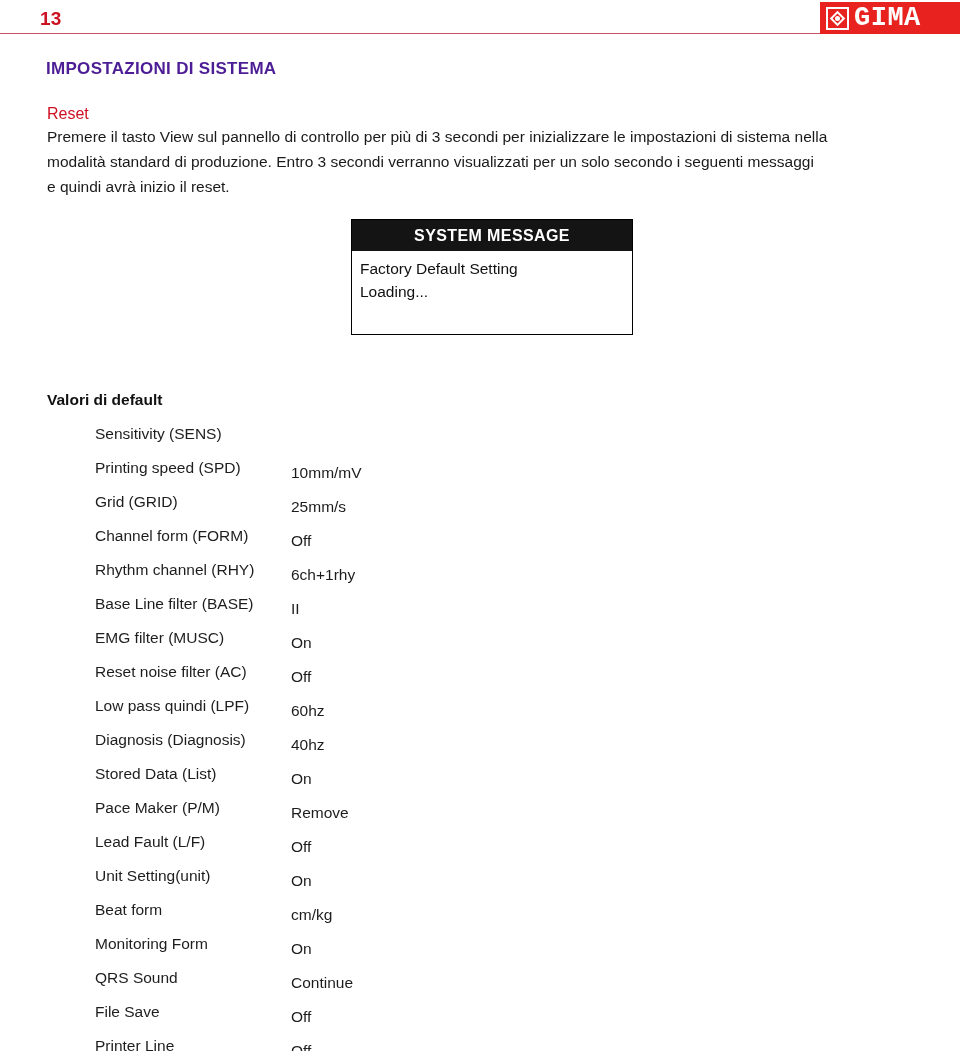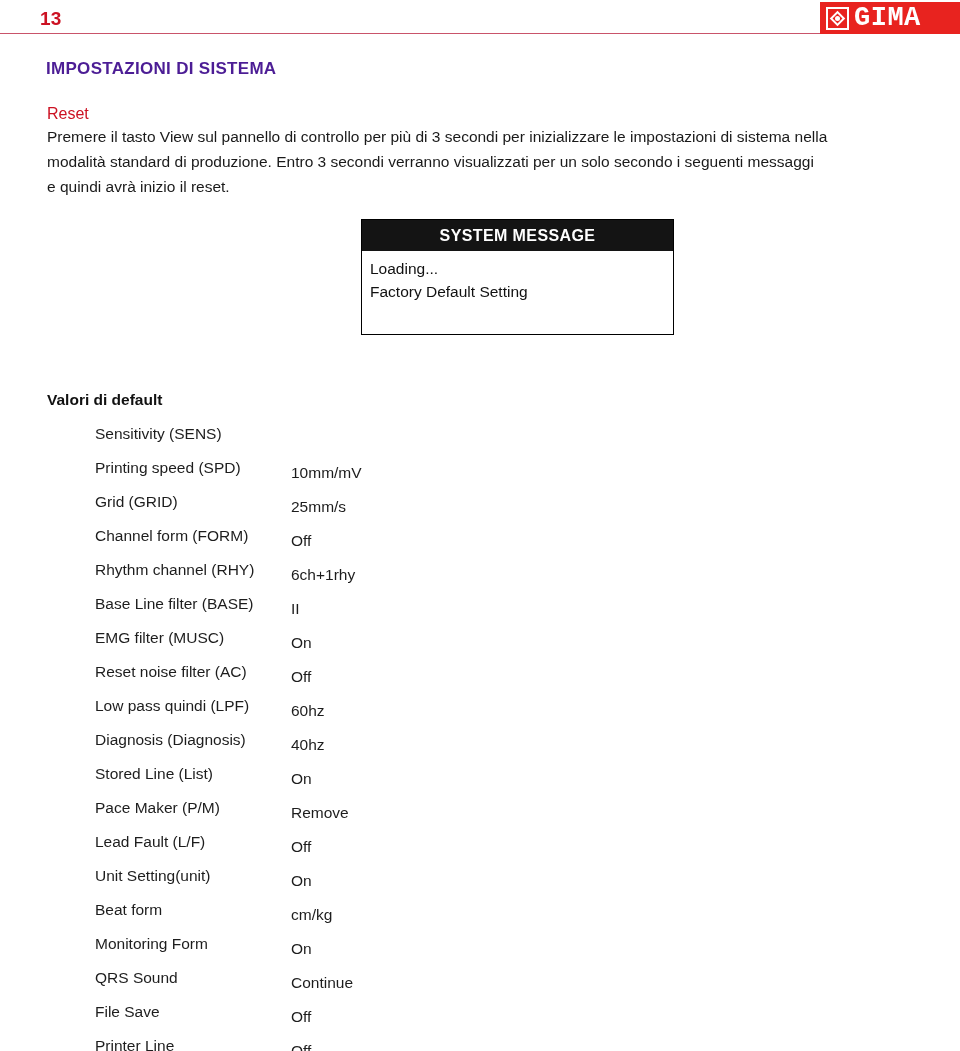--- a/index.html
+++ b/index.html
@@ -124,23 +124,23 @@
     font-size: 15.5px;
     line-height: 25px;
     color: #1a1a1a;
     white-space: nowrap;
   }
   .body-paragraph span { display: block; }
 
   
   .system-message-box {
     position: absolute;
-    left: 361px;
+    left: 351px;
     top: 219px;
-    width: 313px;
+    width: 282px;
     height: 116px;
     border: 1px solid #000000;
     box-sizing: border-box;
     background: #ffffff;
   }
   .system-message-header {
     height: 31px;
     background: #141414;
     color: #ffffff;
     font-size: 16px;
@@ -211,22 +211,22 @@
 
 <div class="body-paragraph">
   <span>Premere il tasto View sul pannello di controllo per più di 3 secondi per inizializzare le impostazioni di sistema nella</span>
   <span>modalità standard di produzione. Entro 3 secondi verranno visualizzati per un solo secondo i seguenti messaggi</span>
   <span>e quindi avrà inizio il reset.</span>
 </div>
 
 <div class="system-message-box">
   <div class="system-message-header">SYSTEM MESSAGE</div>
   <div class="system-message-body">
+    <div>Factory Default Setting</div>
     <div>Loading...</div>
-    <div>Factory Default Setting</div>
   </div>
 </div>
 
 <div class="defaults-title">Valori di default</div>
 <div class="defaults-list">
   <div class="defaults-row">
     <span class="defaults-label">Sensitivity (SENS)</span>
     <span class="defaults-value">10mm/mV</span>
   </div>
   <div class="defaults-row">
@@ -259,21 +259,21 @@
   </div>
   <div class="defaults-row">
     <span class="defaults-label">Low pass quindi (LPF)</span>
     <span class="defaults-value">40hz</span>
   </div>
   <div class="defaults-row">
     <span class="defaults-label">Diagnosis (Diagnosis)</span>
     <span class="defaults-value">On</span>
   </div>
   <div class="defaults-row">
-    <span class="defaults-label">Stored Line (List)</span>
+    <span class="defaults-label">Stored Data (List)</span>
     <span class="defaults-value">Remove</span>
   </div>
   <div class="defaults-row">
     <span class="defaults-label">Pace Maker (P/M)</span>
     <span class="defaults-value">Off</span>
   </div>
   <div class="defaults-row">
     <span class="defaults-label">Lead Fault (L/F)</span>
     <span class="defaults-value">On</span>
   </div>

